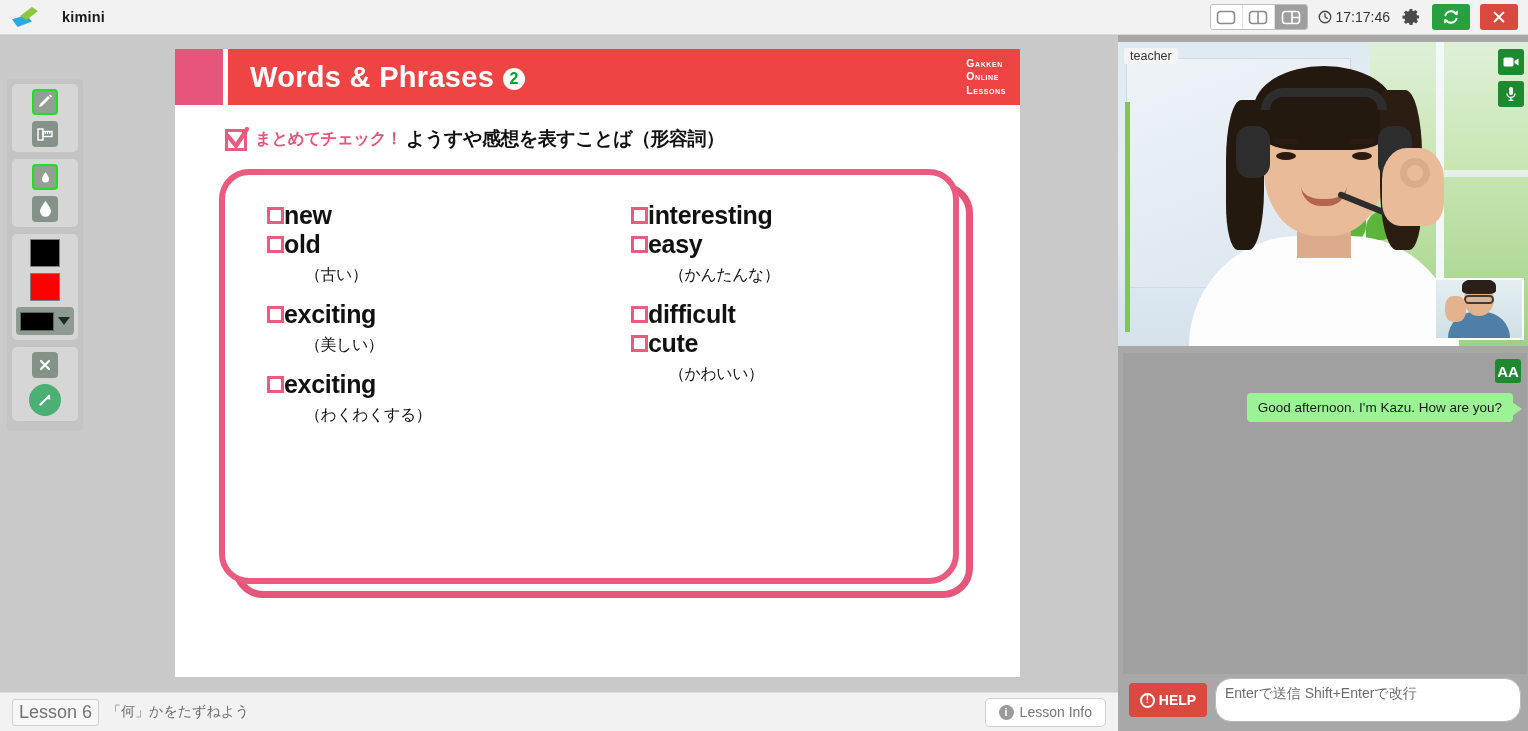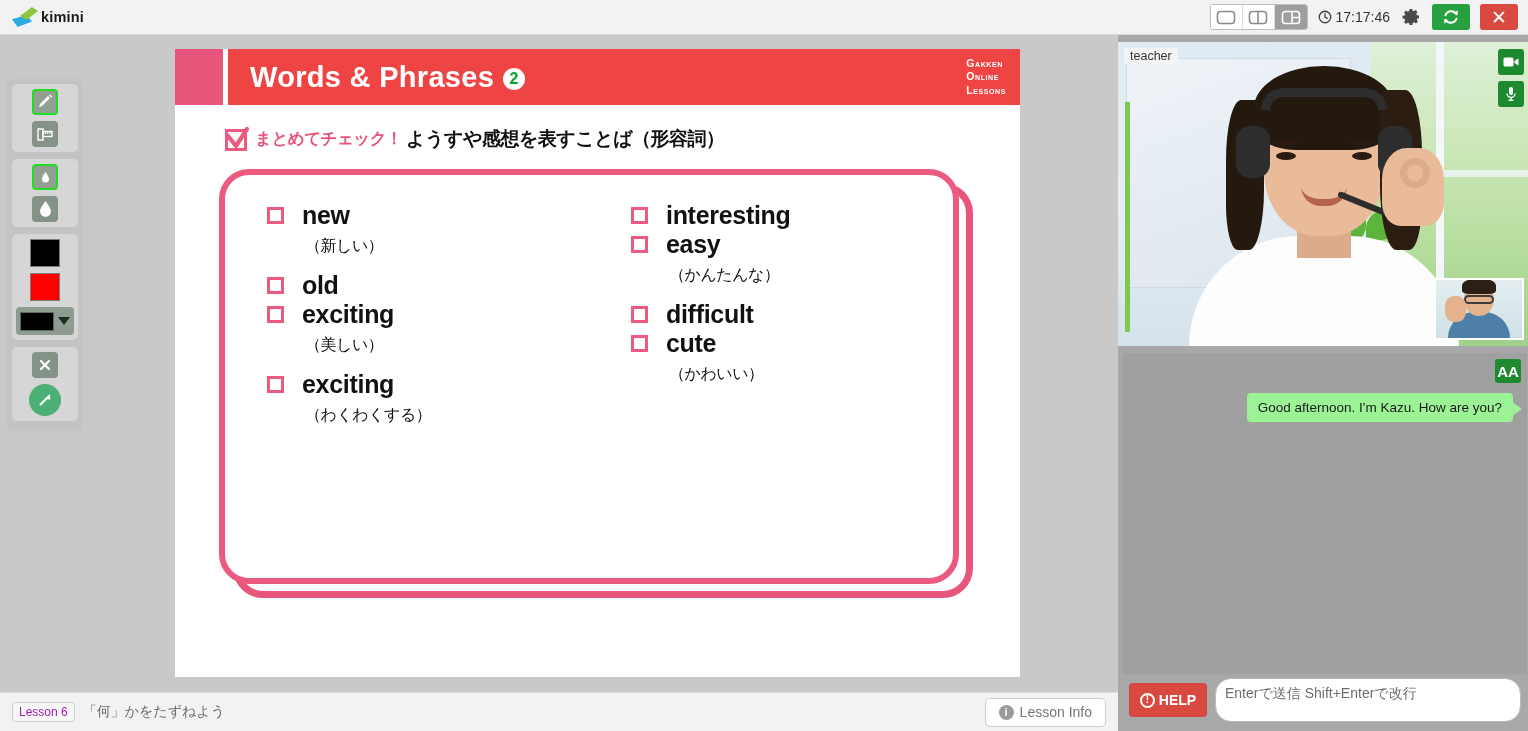--- a/index.html
+++ b/index.html
@@ -10,21 +10,21 @@
     background: #c9c9c9;
   }
 
   
   .topbar {
     position: absolute; left: 0; top: 0; width: 1528px; height: 35px;
     background: #f2f2f2;
     border-bottom: 1px solid #d8d8d8;
     display: flex; align-items: center;
   }
-  .brand { display: flex; align-items: center; gap: 3px; margin-left: 12px; }
+  .brand { display: flex; align-items: center; gap: 24px; margin-left: 12px; }
   .brand-logo { width: 26px; height: 20px; position: relative; }
   .brand-logo .l1 {
     position: absolute; left: 0; top: 8px; width: 20px; height: 12px;
     background: #29abe2; clip-path: polygon(0 35%, 72% 0, 100% 55%, 28% 100%);
   }
   .brand-logo .l2 {
     position: absolute; left: 8px; top: 0; width: 18px; height: 13px;
     background: #8cc63f; clip-path: polygon(0 70%, 66% 0, 100% 30%, 36% 100%);
   }
   .brand-name { font-size: 14.5px; font-weight: bold; color: #1a1a1a; letter-spacing: .2px;}
@@ -120,34 +120,34 @@
   .card-shadow {
     position: absolute; left: 14px; top: 14px; width: 740px; height: 415px;
     border: 7px solid #e8557a; border-radius: 30px; background: transparent;
   }
   .card {
     position: absolute; left: 0; top: 0; width: 740px; height: 415px;
     border: 6px solid #ec5a80; border-radius: 30px; background: #fff;
   }
   .card-cols { display: flex; padding: 26px 0 0 0; height: 100%; }
   .col { width: 50%; padding-left: 42px; }
-  .w-row { display: flex; align-items: center; gap: 18px; }
+  .w-row { display: flex; align-items: center; }
   .w-box { width: 17px; height: 17px; border: 3px solid #ec5a80; flex: none; }
   .w-en { font-size: 25px; font-weight: bold; color: #111; letter-spacing: -.3px;}
   .w-jp { font-size: 16px; color: #111; margin: 6px 0 14px 38px; letter-spacing: -.5px;}
 
   
   .bottombar {
     position: absolute; left: 0; top: 692px; width: 1118px; height: 39px;
     background: #f2f2f2; border-top: 1px solid #dcdcdc;
     display: flex; align-items: center; padding: 0 12px;
   }
   .lesson-badge {
     border: 1px solid #cfcfcf; background: #f7f7f7; border-radius: 3px;
-    font-size: 12px; color: #a21caf; padding: 2px 6px;
+    font-size: 18px; color: #737373; padding: 2px 6px;
   }
   .lesson-title { font-size: 14px; color: #6b6b6b; margin-left: 8px; }
   .lesson-info-btn {
     margin-left: auto; border: 1px solid #cfcfcf; background: #fff; border-radius: 5px;
     height: 29px; display: flex; align-items: center; gap: 6px; padding: 0 13px;
     font-size: 14px; color: #777; cursor: pointer;
   }
   .info-ico { width:15px;height:15px;border-radius:50%;background:#9a9a9a;color:#fff;
     font-size:11px;font-weight:bold;display:flex;align-items:center;justify-content:center; }
 
@@ -389,26 +389,26 @@
     <div class="card-wrap">
       <div class="card-shadow"></div>
       <div class="card">
         <div class="card-cols">
 
           <div class="col">
             <div class="w-row">
               <div class="w-box"></div>
               <div class="w-en">new</div>
             </div>
-            <div class="w-jp">（新しい）</div>
 
             <div class="w-row">
               <div class="w-box"></div>
               <div class="w-en">old</div>
             </div>
+            <div class="w-jp">（古い）</div>
 
             <div class="w-row">
               <div class="w-box"></div>
               <div class="w-en">exciting</div>
             </div>
             <div class="w-jp">（美しい）</div>
 
             <div class="w-row">
               <div class="w-box"></div>
               <div class="w-en">exciting</div>

